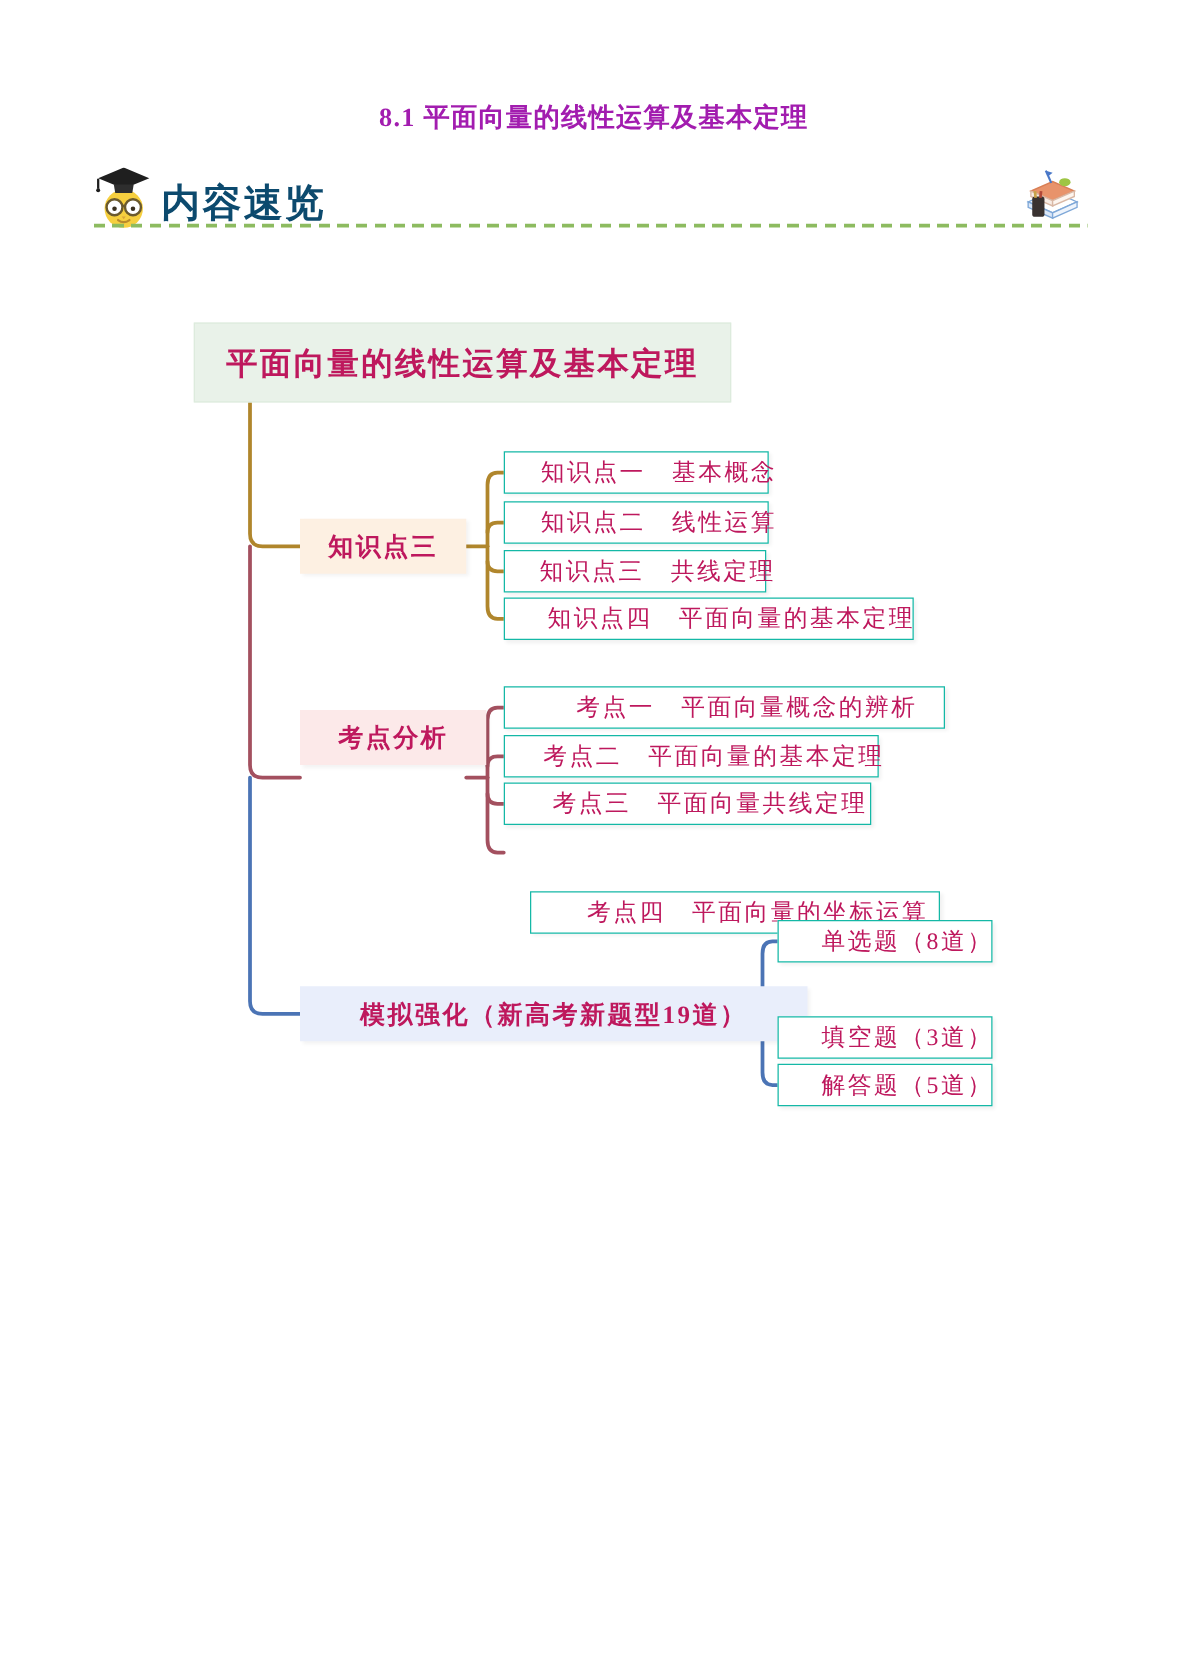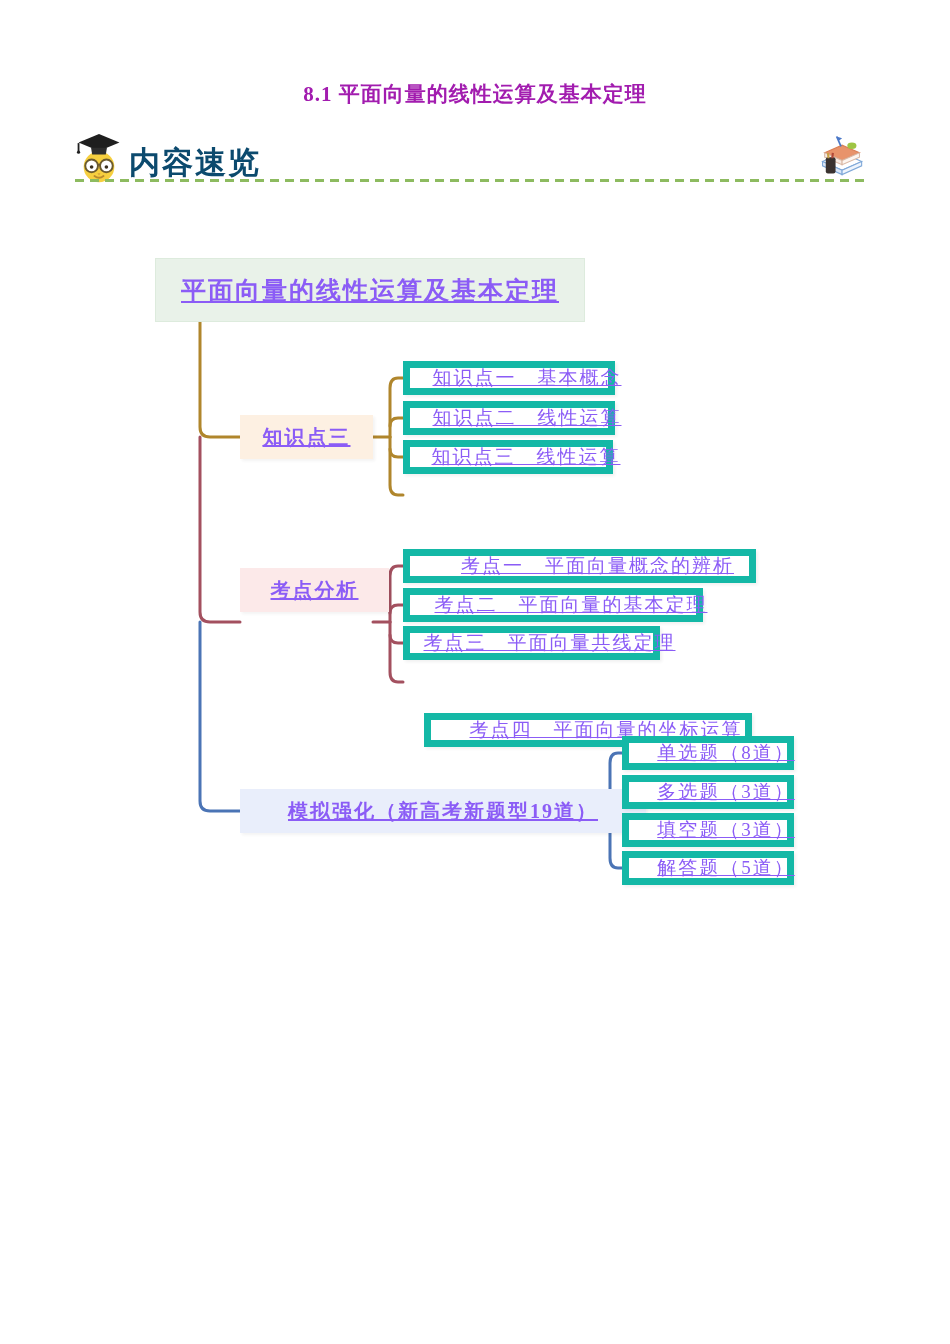--- a/index.html
+++ b/index.html
@@ -37,50 +37,49 @@
     position: absolute; left: 0; top: 47px;
     width: 795px; height: 3px;
     background: repeating-linear-gradient(90deg, #8dbb60 0 9px, transparent 9px 15px);
   }
   
   .mindmap { position: absolute; top: 0; left: 0; width: 950px; height: 950px; }
   .connectors { position: absolute; top: 0; left: 0; }
   .node {
     position: absolute;
     display: flex; align-items: center; justify-content: center;
-    color: #8b5cf6;
+    color: #be185d;
     letter-spacing: 2px;
     white-space: nowrap;
-    text-decoration: underline;
   }
   .root-node {
     left: 155px; top: 258px; width: 430px; height: 64px;
     background: #e9f2e9;
     border: 1px solid #ddebdd;
     font-size: 25px; font-weight: 600;
   }
   .branch-node { font-size: 20px; font-weight: 600; box-shadow: 2px 2px 3px rgba(0,0,0,0.05); }
   .branch-0 { left: 240px; top: 415px; width: 133px; height: 44px; background: #fdf0e2; }
   .branch-1 { left: 240px; top: 568px; width: 149px; height: 44px; background: #fce9e9; }
   .branch-2 { left: 240px; top: 789px; width: 406px; height: 44px; background: #e9eefb; }
   .leaf-node {
     height: 34px;
     background: #ffffff;
-    border: 7px solid #14b8a6;
+    border: 1px solid #14b8a6;
     box-shadow: 2px 2px 3px rgba(0,0,0,0.06);
     font-size: 19px;
     padding-left: 36px;
   }
   .b0c0 { left: 403px; top: 361px; width: 212px; }
   .b0c1 { left: 403px; top: 401px; width: 212px; text-align: center; }
   .b0c2 { left: 403px; top: 440px; width: 210px; }
   .b0c3 { left: 403px; top: 478px; width: 328px; }
   .b1c0 { left: 403px; top: 549px; width: 353px; }
   .b1c1 { left: 403px; top: 588px; width: 300px; }
-  .b1c2 { left: 403px; top: 626px; width: 257px; }
+  .b1c2 { left: 403px; top: 626px; width: 294px; }
   .b1c3 { left: 424px; top: 665px; width: 328px; margin-top: 48px; }
   .b2c0 { left: 622px; top: 736px; width: 172px; }
   .b2c1 { left: 622px; top: 775px; width: 172px; }
   .b2c2 { left: 622px; top: 813px; width: 172px; }
   .b2c3 { left: 622px; top: 851px; width: 172px; }
   .cpath { fill: none; stroke-width: 3; stroke-linecap: round; }
 </style>
 </head>
 <body>
 
@@ -145,28 +144,28 @@
       <path class="cpath" d="M610,811 V858 Q610,868 618,868 H622" stroke="#4b74b5"></path>
       <path class="cpath" d="M610,800 Q610,792 618,792 H622" stroke="#4b74b5"></path>
       <path class="cpath" d="M610,822 Q610,830 618,830 H622" stroke="#4b74b5"></path>
     </svg>
 
     <div class="node root-node">平面向量的线性运算及基本定理</div>
 
     <div class="node branch-node branch-0">知识点三</div>
     <div class="node leaf-node b0c0">知识点一　基本概念</div>
     <div class="node leaf-node b0c1">知识点二　线性运算</div>
-    <div class="node leaf-node b0c2">知识点三　线性运算</div>
+    <div class="node leaf-node b0c2">知识点三　共线定理</div>
+    <div class="node leaf-node b0c3">知识点四　平面向量的基本定理</div>
 
     <div class="node branch-node branch-1">考点分析</div>
     <div class="node leaf-node b1c0">考点一　平面向量概念的辨析</div>
     <div class="node leaf-node b1c1">考点二　平面向量的基本定理</div>
     <div class="node leaf-node b1c2">考点三　平面向量共线定理</div>
     <div class="node leaf-node b1c3">考点四　平面向量的坐标运算</div>
 
     <div class="node branch-node branch-2">模拟强化（新高考新题型19道）</div>
     <div class="node leaf-node b2c0">单选题（8道）</div>
-    <div class="node leaf-node b2c1">多选题（3道）</div>
     <div class="node leaf-node b2c2">填空题（3道）</div>
     <div class="node leaf-node b2c3">解答题（5道）</div>
 
   </div>
 </div>
 
 </body></html>

